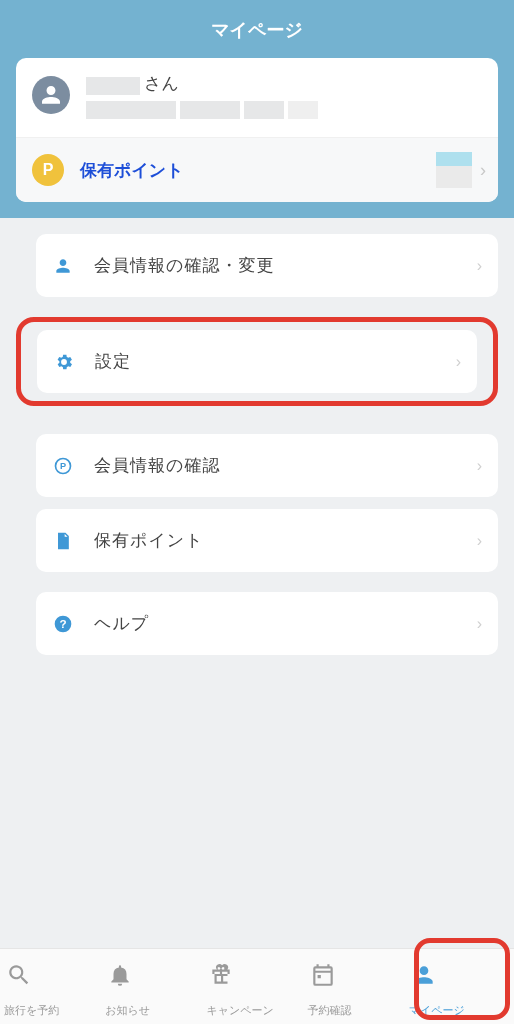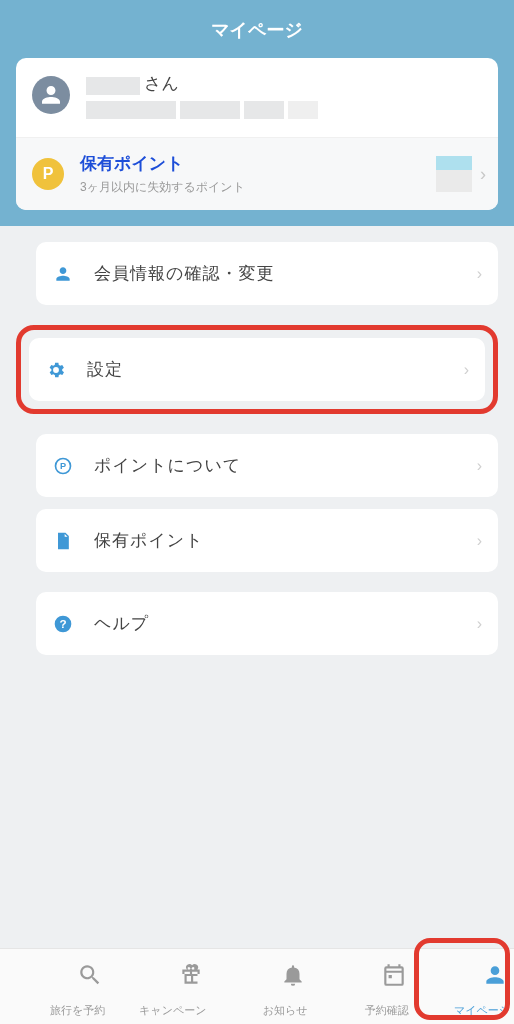--- a/index.html
+++ b/index.html
@@ -97,39 +97,39 @@
       color: #3f98d6;
       flex-shrink: 0;
     }
     .menu-icon svg { width: 20px; height: 20px; fill: currentColor; }
     .menu-label { flex: 1; font-size: 17px; color: #444; font-weight: 500; letter-spacing: 1px; }
     .menu-item .chevron { font-size: 16px; color: #d0d0d0; }
 
     .highlight-box {
       border: 5px solid #e23a2f;
       border-radius: 18px;
-      padding: 8px 8px;
-      margin-bottom: 20px;
+      padding: 8px 16px;
+      margin-bottom: 28px;
     }
     .highlight-box .menu-item { margin-bottom: 0; }
 
     .tabbar {
       position: absolute;
       bottom: 0; left: 0; right: 0;
       height: 76px;
       background: #fafafa;
       border-top: 1px solid #e5e5e5;
       display: flex;
       justify-content: space-around;
       align-items: center;
       padding: 6px 4px 2px 4px;
     }
     .tab {
       flex: 1;
-      display: flex; flex-direction: column; align-items: flex-end;
+      display: flex; flex-direction: column; align-items: flex-start;
       gap: 13px;
       color: #9a9a9a;
       font-size: 11px;
     }
     .tab.active { color: #4a9fd8; }
     .tab-icon { width: 30px; height: 30px; display:flex; align-items:center; justify-content:center; }
     .tab-icon svg { width: 26px; height: 26px; fill: currentColor; }
 
     .tab-highlight {
       position: absolute;
@@ -164,21 +164,20 @@
             <span class="blur-block c"></span>
             <span class="blur-block d"></span>
         </div>
       </div>
     </div>
 
     <div class="points-row">
       <div class="points-icon">P</div>
       <div class="points-text">
         <div class="points-title">保有ポイント</div>
-        <div class="points-sub">3ヶ月以内に失効するポイント</div>
       </div>
       <div class="points-value-blur"></div>
       <div class="chevron">›</div>
     </div>
   </div>
 </div>
 
 <div class="content">
 
   <div class="group">
@@ -206,21 +205,21 @@
   </div>
 
   <div class="group">
     <div class="menu-item">
       <span class="menu-icon">
         <svg viewBox="0 0 24 24">
             <circle cx="12" cy="12" r="9" fill="none" stroke="currentColor" stroke-width="2"></circle>
             <text x="12" y="16" text-anchor="middle" font-size="11" font-weight="700" fill="currentColor">P</text>
           </svg>
       </span>
-      <span class="menu-label">ポイントについて</span>
+      <span class="menu-label">会員情報の確認</span>
       <span class="chevron">›</span>
     </div>
 
     <div class="menu-item">
       <span class="menu-icon">
         <svg viewBox="0 0 24 24">
             <path d="M6 2h9l4 4v16H6V2zm8 1.5V7h3.5L14 3.5zM8 11h8v2H8v-2zm0 4h8v2H8v-2z"></path>
           </svg>
       </span>
       <span class="menu-label">保有ポイント</span>
@@ -248,32 +247,32 @@
     <span class="tab-icon">
       <svg viewBox="0 0 24 24">
           <path d="M15.5 14h-.8l-.3-.3a6.5 6.5 0 1 0-.7.7l.3.3v.8l5 5 1.5-1.5-5-5zM9.5 14A4.5 4.5 0 1 1 14 9.5 4.5 4.5 0 0 1 9.5 14z"></path>
         </svg>
     </span>
     <span>旅行を予約</span>
   </div>
   <div class="tab">
     <span class="tab-icon">
       <svg viewBox="0 0 24 24">
+          <path d="M12 22a2 2 0 0 0 2-2h-4a2 2 0 0 0 2 2zm6-6V11a6 6 0 0 0-5-5.9V4a1 1 0 0 0-2 0v1.1A6 6 0 0 0 6 11v5l-2 2v1h16v-1z"></path>
+        </svg>
+    </span>
+    <span>お知らせ</span>
+  </div>
+  <div class="tab">
+    <span class="tab-icon">
+      <svg viewBox="0 0 24 24">
           <path d="M20 7h-2.2A3 3 0 0 0 13 3.1 3 3 0 0 0 8.2 7H4v4h2v9h12v-9h2V7zM9 5a1 1 0 1 1 2 2H9V5zm6 0v2h-2a1 1 0 1 1 2-2zM6 9h5v2H6V9zm7 0h5v2h-5V9zm-5 4h4v5H8v-5zm6 0h4v5h-4v-5z"></path>
         </svg>
     </span>
     <span>キャンペーン</span>
-  </div>
-  <div class="tab">
-    <span class="tab-icon">
-      <svg viewBox="0 0 24 24">
-          <path d="M12 22a2 2 0 0 0 2-2h-4a2 2 0 0 0 2 2zm6-6V11a6 6 0 0 0-5-5.9V4a1 1 0 0 0-2 0v1.1A6 6 0 0 0 6 11v5l-2 2v1h16v-1z"></path>
-        </svg>
-    </span>
-    <span>お知らせ</span>
   </div>
   <div class="tab">
     <span class="tab-icon">
       <svg viewBox="0 0 24 24">
           <path d="M19 4h-1V2h-2v2H8V2H6v2H5a2 2 0 0 0-2 2v14a2 2 0 0 0 2 2h14a2 2 0 0 0 2-2V6a2 2 0 0 0-2-2zm0 16H5V10h14v10zM5 8V6h14v2H5zm2 4h3v3H7v-3z"></path>
         </svg>
     </span>
     <span>予約確認</span>
   </div>
   <div class="tab active">

